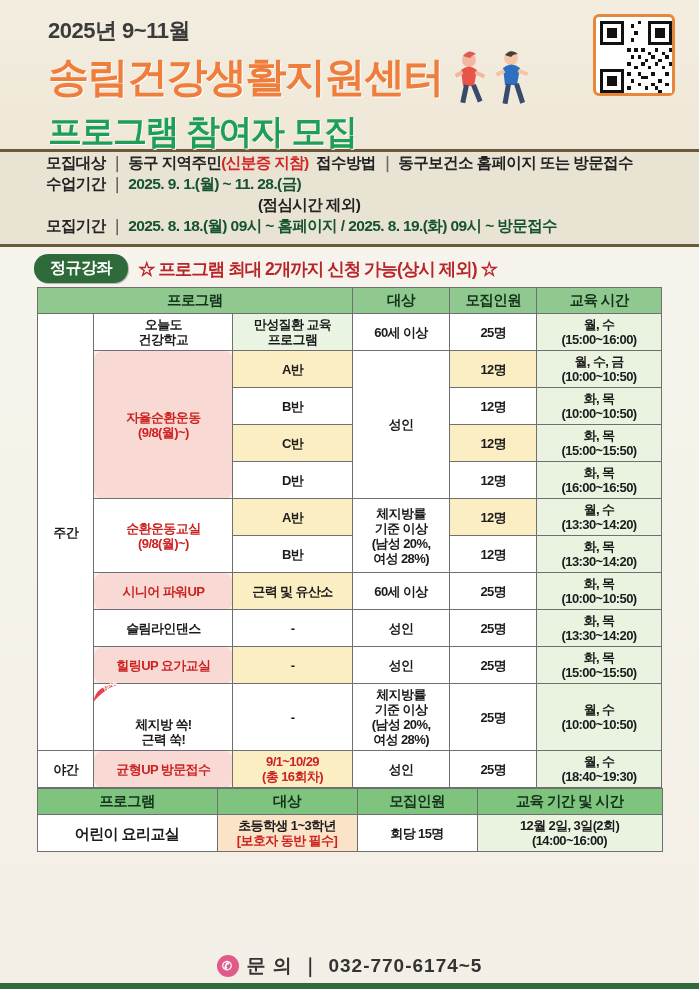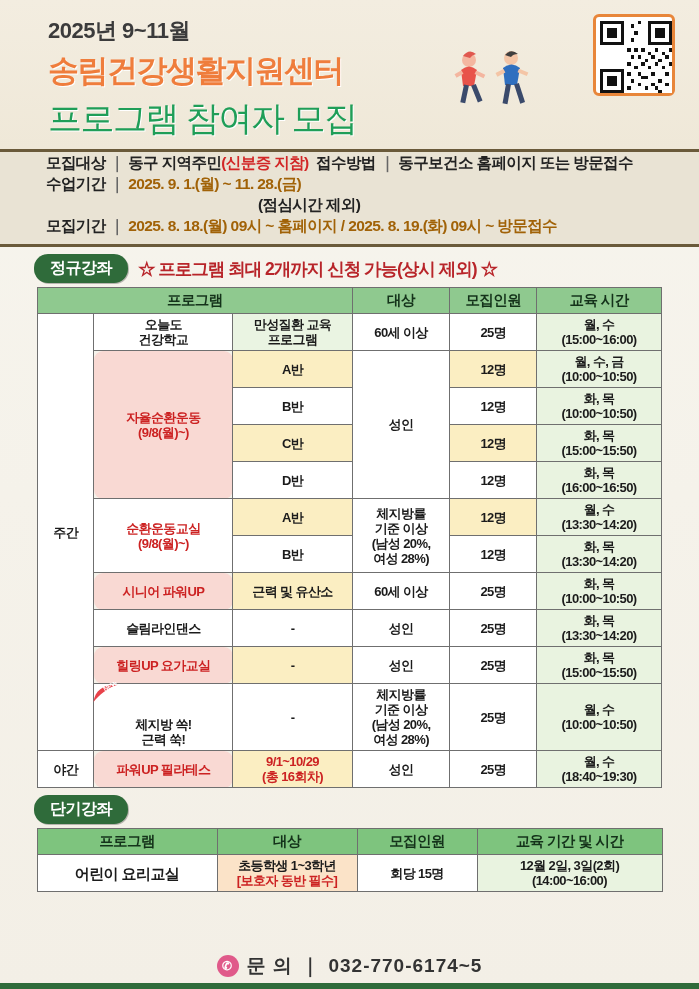--- a/index.html
+++ b/index.html
@@ -22,26 +22,26 @@
     height: 152px;
     background: linear-gradient(#f3ede0, #efe8d8);
     padding: 16px 0 0 48px;
     border-bottom: 3px solid #6a5a3a;
   }
   .hdr-date {
     font-size: 22px; font-weight: bold; color: #3b3b3b;
     letter-spacing: -0.5px;
   }
   .hdr-center {
-    font-size: 31px; font-weight: bold; color: #ef7d3c;
+    font-size: 41px; font-weight: bold; color: #ef7d3c;
     letter-spacing: -1.5px; margin-top: 4px;
     text-shadow: 1px 1px 0 #fff;
   }
   .hdr-title {
-    font-size: 34px; font-weight: normal; color: #1f9e58;
+    font-size: 34px; font-weight: bold; color: #1f9e58;
     letter-spacing: -1.5px; margin-top: 4px;
     text-shadow: 1px 1px 0 #fff;
   }
   .qr {
     position: absolute; right: 24px; top: 14px;
     width: 82px; height: 82px;
     border: 3px solid #e8863a; border-radius: 6px;
     background: #fff; padding: 4px;
   }
   .qr svg { display:block; }
@@ -52,21 +52,21 @@
     background: #e9e3d4;
     padding: 0 0 8px 46px;
     border-bottom: 3px solid #6a5a3a;
   }
   .info-row {
     font-size: 15.5px; font-weight: bold; color: #222;
     line-height: 21px; letter-spacing: -0.6px;
     white-space: nowrap;
   }
   .sep { color:#666; padding: 0 4px; }
-  .blue { color:#a16207; }
+  .blue { color:#14532d; }
   .red { color:#d22626; }
   .indent { padding-left: 212px; }
 
   
   .badge {
     display:inline-block;
     background:#2f6b3a; color:#fff;
     font-weight:bold; font-size:16px;
     padding:4px 16px; border-radius:14px;
     letter-spacing:-0.5px;
@@ -365,34 +365,31 @@
 기준 이상
 (남성 20%,
 여성 28%)</td>
         <td class="c-white">25명</td>
         <td class="c-time" style="white-space:pre-line">월, 수
 (10:00~10:50)</td>
       </tr>
 
       <tr>
         <td class="c-white">야간</td>
-        <td class="pinkish red-t">파워UP 필라테스</td>
+        <td class="pinkish red-t">균형UP 방문접수</td>
         <td class="c-cream red-t" style="white-space:pre-line">9/1~10/29
 (총 16회차)</td>
         <td class="c-white">성인</td>
         <td class="c-white">25명</td>
         <td class="c-time" style="white-space:pre-line">월, 수
 (18:40~19:30)</td>
       </tr>
     </tbody>
   </table>
 
-  <div class="badge-row">
-    <span class="badge">단기강좌</span>
-  </div>
 
   <div class="short">
   <table>
     <colgroup>
       <col style="width:180px">
           <col style="width:140px">
           <col style="width:120px">
           <col style="width:185px">
     </colgroup>
     <thead class="short-head">

